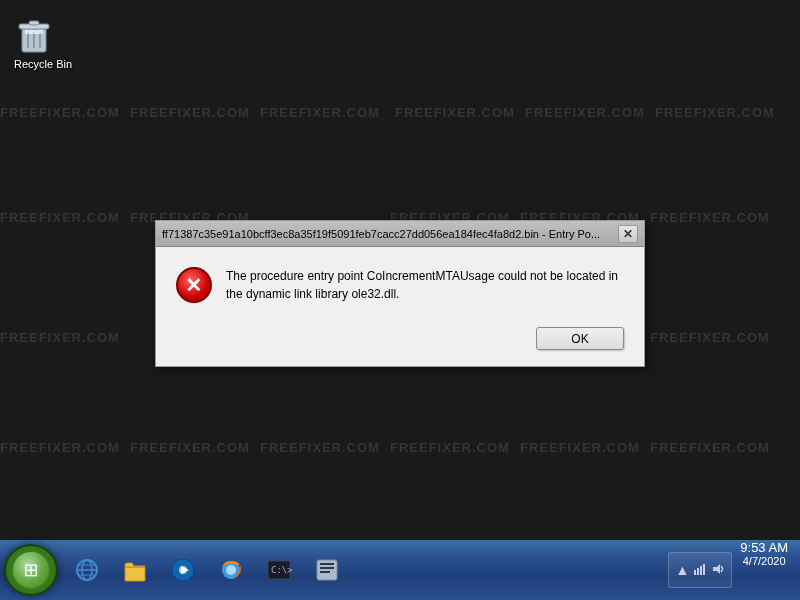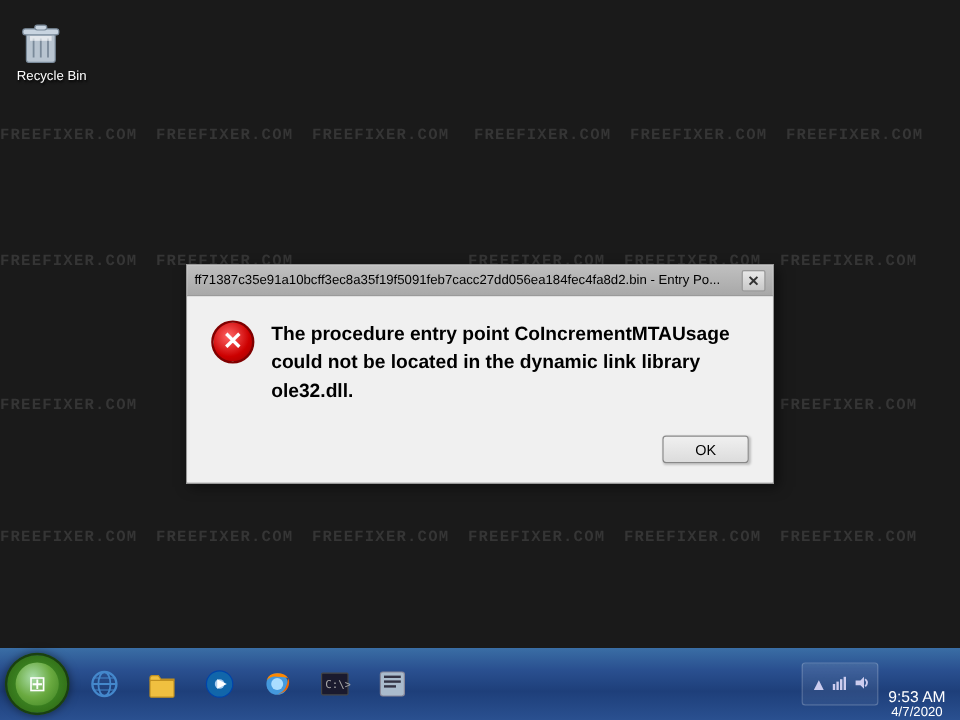--- a/index.html
+++ b/index.html
@@ -24,21 +24,20 @@
     }
 
     
     .watermark {
       position: absolute;
       color: rgba(80, 80, 80, 0.5);
       font-size: 13px;
       font-weight: bold;
       letter-spacing: 1px;
       pointer-events: none;
-      font-family: Liberation Mono, monospace;
     }
 
     
     #recycle-bin {
       position: absolute;
       top: 10px;
       left: 10px;
       width: 72px;
       display: flex;
       flex-direction: column;
@@ -144,35 +143,34 @@
 
     .error-icon-x {
       color: white;
       font-size: 20px;
       font-weight: bold;
       line-height: 1;
       margin-top: -1px;
     }
 
     #dialog-message {
-      font-size: 16px;
+      font-size: 12px;
       color: #000;
       line-height: 1.5;
       flex: 1;
-      font-weight: bold;
     }
 
     #dialog-footer {
       display: flex;
       justify-content: flex-end;
       padding-top: 4px;
     }
 
     #ok-button {
-      width: 72px;
+      width: 88px;
       height: 23px;
       background: linear-gradient(to bottom, #f0f0f0, #dcdcdc);
       border: 1px solid #888;
       border-radius: 3px;
       font-size: 12px;
       cursor: pointer;
       display: flex;
       align-items: center;
       justify-content: center;
       box-shadow: 1px 1px 2px rgba(0,0,0,0.2);
@@ -282,21 +280,21 @@
     .tray-icon {
       font-size: 14px;
       color: #cce;
       cursor: pointer;
     }
 
     #clock {
       display: flex;
       flex-direction: column;
       align-items: center;
-      justify-content: flex-end;
+      justify-content: flex-start;
       color: white;
       font-size: 11px;
       padding: 0 8px;
       height: 100%;
       cursor: pointer;
     }
 
     #clock .time { font-size: 13px; font-weight: 500; }
     #clock .date { font-size: 11px; }
 

